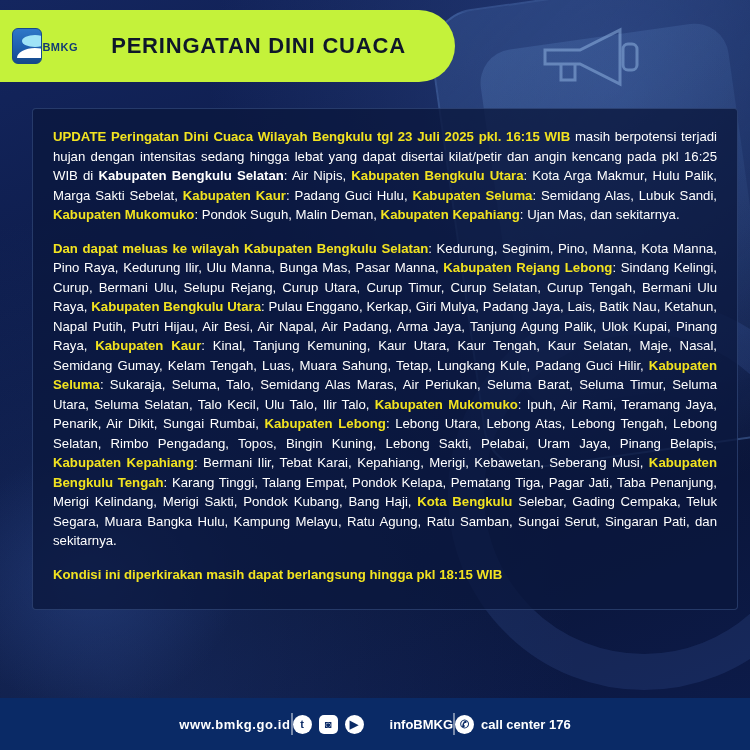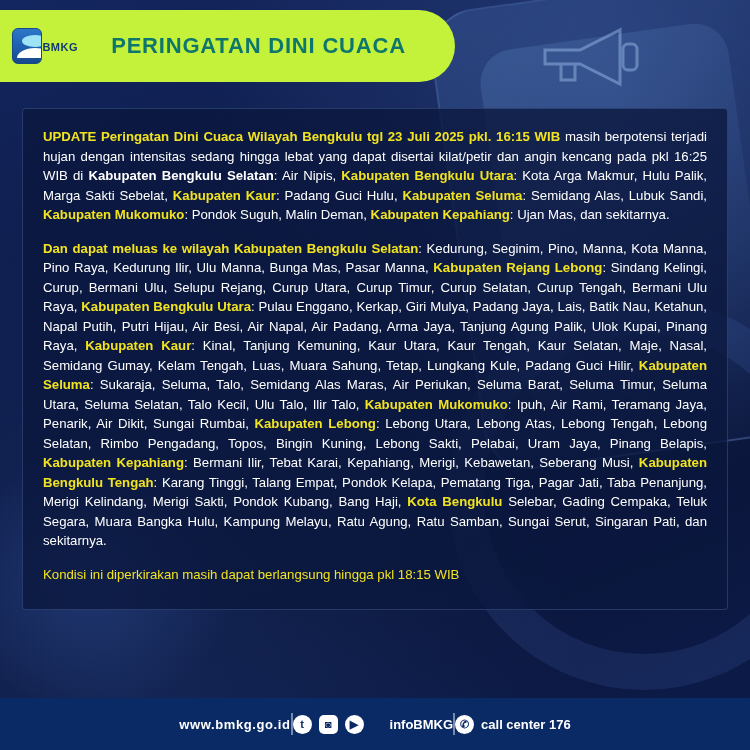--- a/index.html
+++ b/index.html
@@ -138,29 +138,29 @@
   .banner-title {
     flex: 1;
     text-align: center;
     padding-right: 16px;
   }
   .banner-title .l1,
   .banner-title .l2 {
     display: block;
     font-size: 22px;
     font-weight: bold;
-    color: #0f766e;
+    color: #0f172a;
     letter-spacing: 0.8px;
     line-height: 26px;
   }
 
   
   .card {
     position: absolute;
-    left: 22px;
+    left: 32px;
     top: 108px;
     width: 706px;
     height: 502px;
     background: rgba(10, 23, 62, 0.78);
     border: 1px solid rgba(120,160,225,0.25);
     border-radius: 4px;
     padding: 18px 20px 16px 20px;
     box-sizing: border-box;
     color: #ffffff;
     font-size: 13.2px;
@@ -173,21 +173,21 @@
   .hl {
     color: #f2e320;
     font-weight: bold;
   }
   .hl-w {
     color: #ffffff;
     font-weight: bold;
   }
   .closing {
     color: #f2e320;
-    font-weight: normal;
+    font-weight: bold;
     margin-bottom: 16px;
   }
   .signature {
     color: #ffffff;
     margin: 0;
   }
 
   
   .footer {
     position: absolute;

